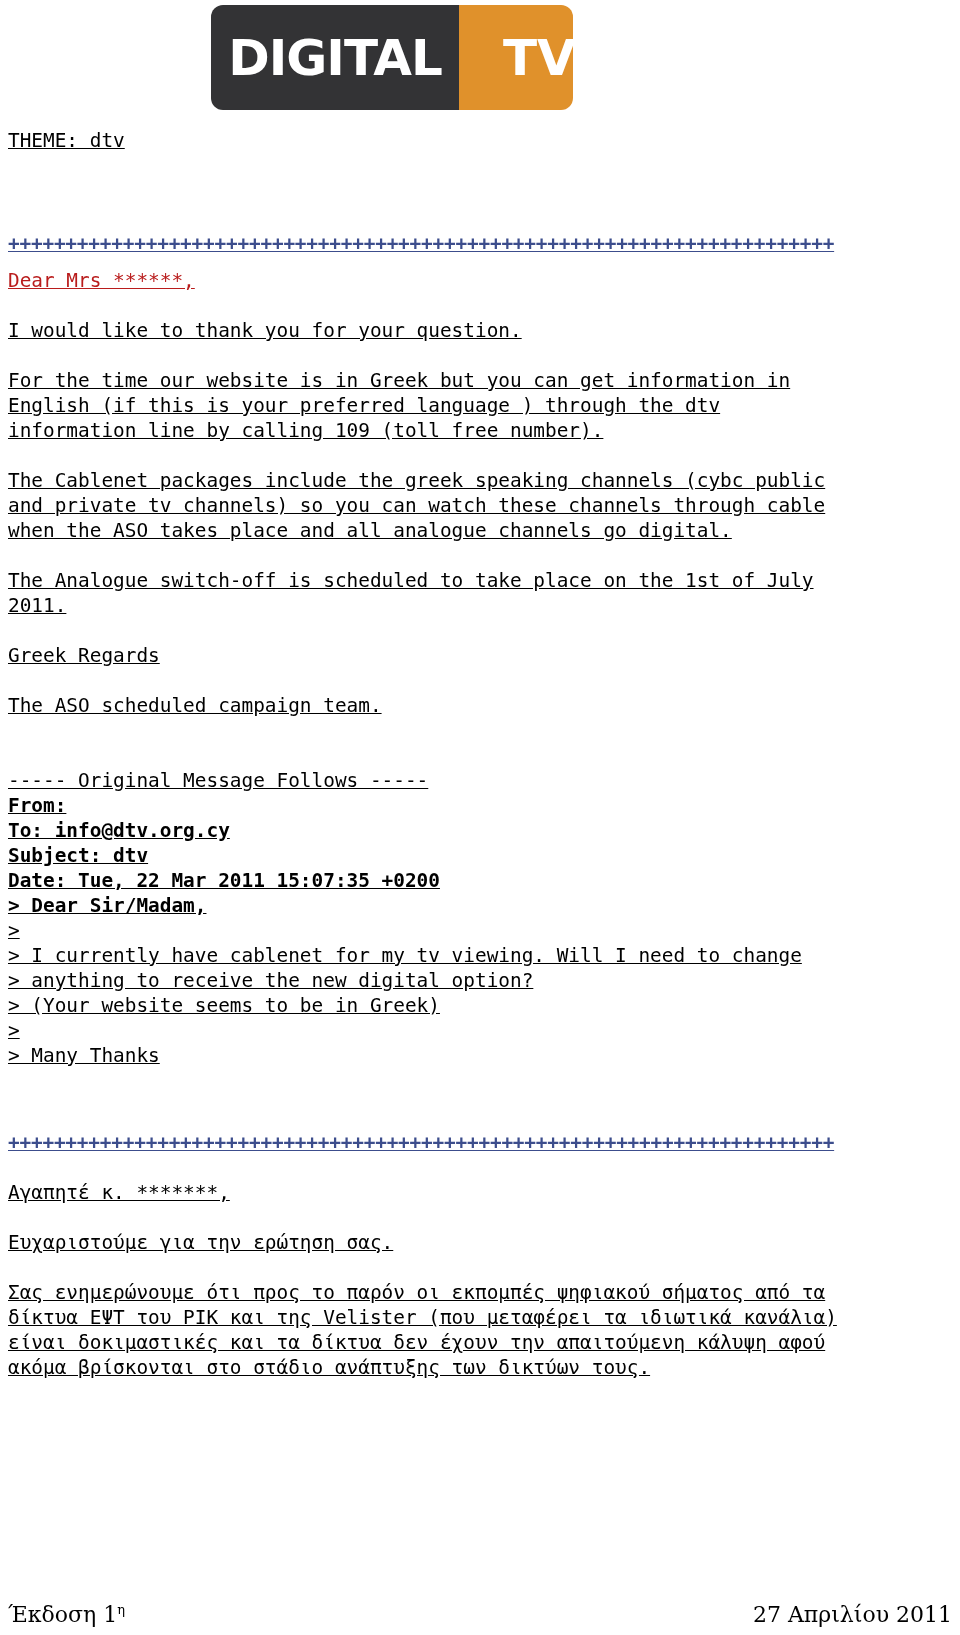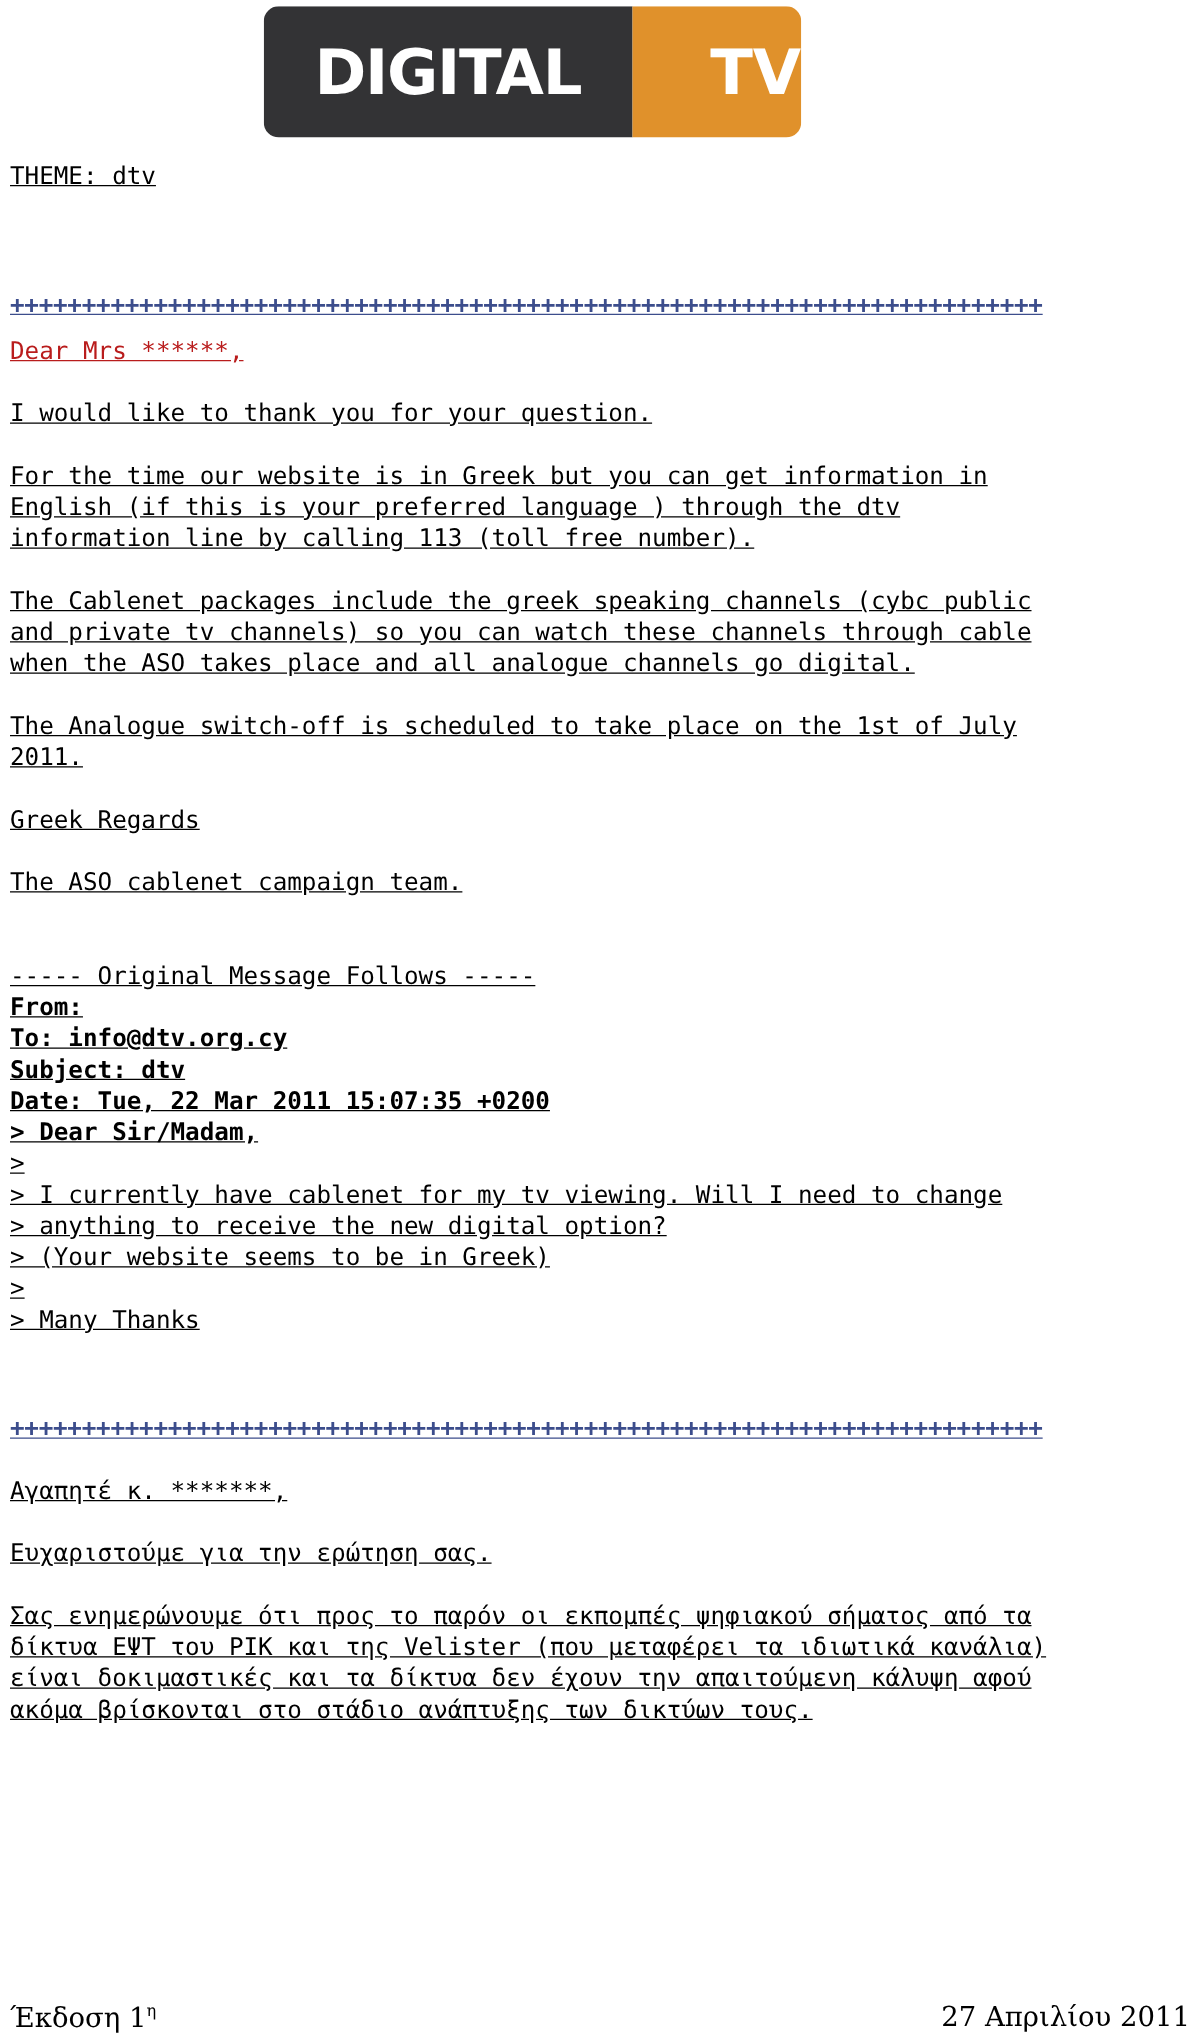--- a/index.html
+++ b/index.html
@@ -14,21 +14,21 @@
     font-family: "DejaVu Sans Mono", monospace;
     color: #000000;
     overflow: hidden;
   }
 
   
   .logo-wrap {
     position: absolute;
     left: 211px;
     top: 5px;
-    width: 430px;
+    width: 362px;
     height: 105px;
   }
   .logo {
     display: flex;
     width: 100%;
     height: 100%;
     border-radius: 12px;
     overflow: hidden;
   }
   .logo-left {
@@ -144,40 +144,40 @@
   <div class="salutation block">Dear Mrs ******,</div>
 
   <div class="gap-s"></div>
 
   <div class="mono block">I would like to thank you for your question.</div>
 
   <div class="gap-s"></div>
 
   <div class="mono block">For the time our website is in Greek but you can get information in
 English (if this is your preferred language ) through the dtv
-information line by calling 113 (toll free number).</div>
+information line by calling 109 (toll free number).</div>
 
   <div class="gap-s"></div>
 
   <div class="mono block">The Cablenet packages include the greek speaking channels (cybc public
 and private tv channels) so you can watch these channels through cable
 when the ASO takes place and all analogue channels go digital.</div>
 
   <div class="gap-s"></div>
 
   <div class="mono block">The Analogue switch-off is scheduled to take place on the 1st of July
 2011.</div>
 
   <div class="gap-s"></div>
 
   <div class="mono block">Greek Regards</div>
 
   <div class="gap-s"></div>
 
-  <div class="mono block">The ASO cablenet campaign team.</div>
+  <div class="mono block">The ASO scheduled campaign team.</div>
 
   <div class="gap-m"></div>
 
   <div class="mono block">----- Original Message Follows -----</div>
   <div class="mono bold block">From:</div>
   <div class="mono bold block">To: info@dtv.org.cy</div>
   <div class="mono bold block">Subject: dtv</div>
   <div class="mono bold block">Date: Tue, 22 Mar 2011 15:07:35 +0200</div>
   <div class="mono bold block">&gt; Dear Sir/Madam,</div>
   <div class="mono block">&gt;</div>

